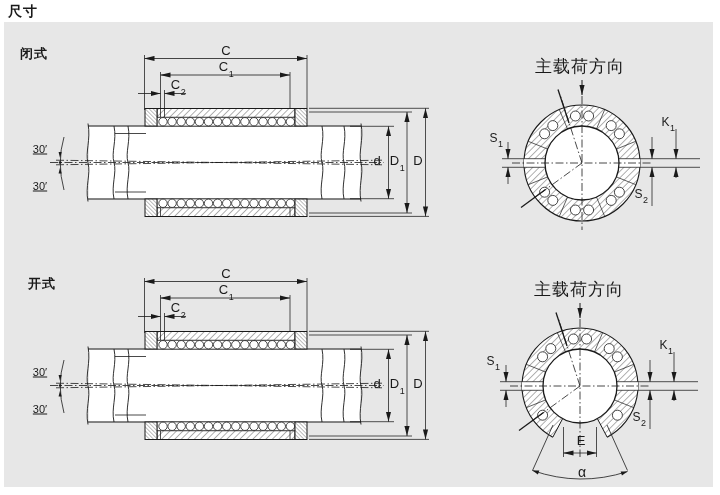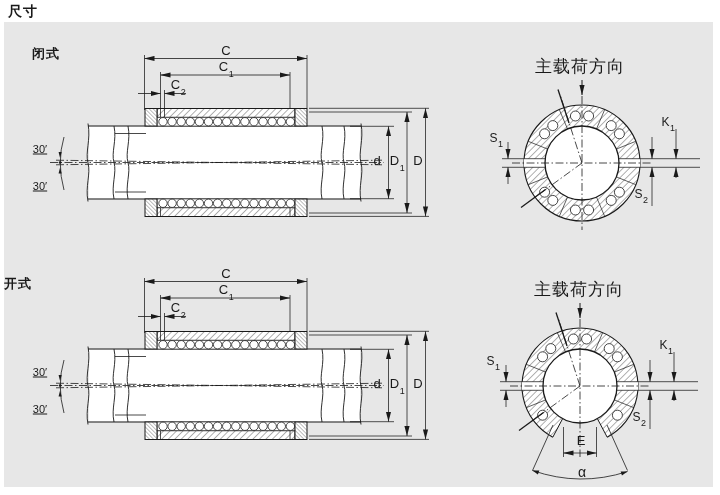--- a/index.html
+++ b/index.html
@@ -243,35 +243,35 @@
         <line x1="-16.5" y1="41" x2="-16.5" y2="71"></line>
         <line x1="16.5" y1="41" x2="16.5" y2="71"></line>
         <line x1="-16.5" y1="67" x2="16.5" y2="67" marker-start="url(#arr)" marker-end="url(#arr)"></line>
       </g>
       <path d="M-47.5,84.5 Q0,101 47.5,85.5" fill="none" stroke="#1a1a1a" stroke-width="0.8"></path>
       <polygon points="-47.5,84.5 -42.1,88.6 -40.7,84.6" fill="#1a1a1a"></polygon>
       <polygon points="47.5,85.5 41.95,89.5 40.65,85.5" fill="#1a1a1a"></polygon>
     </g>
   </svg>
 
-  <div class="sec-label" style="left:32px;top:45px">闭式</div>
+  <div class="sec-label" style="left:20px;top:45px">闭式</div>
   <div class="lbl" style="left:226px;top:52px"><span>C</span><sub></sub></div>
   <div class="lbl" style="left:226px;top:68px"><span>C</span><sub>1</sub></div>
   <div class="lbl" style="left:178px;top:86px"><span>C</span><sub>2</sub></div>
   <div class="lbl" style="left:377px;top:162px"><span>d</span><sub></sub></div>
   <div class="lbl" style="left:397px;top:162px"><span>D</span><sub>1</sub></div>
   <div class="lbl" style="left:418px;top:162px"><span>D</span><sub></sub></div>
   <div class="lbl xs" style="left:40px;top:149px">30′</div>
   <div class="lbl xs" style="left:40px;top:186px">30′</div>
   <div class="lbl cn" style="left:580px;top:66px">主载荷方向</div>
   <div class="lbl sm" style="left:496px;top:140px"><span>S</span><sub>1</sub></div>
   <div class="lbl sm" style="left:668px;top:124px"><span>K</span><sub>1</sub></div>
   <div class="lbl sm" style="left:641px;top:196px"><span>S</span><sub>2</sub></div>
 
-  <div class="sec-label" style="left:4px;top:275px">开式</div>
+  <div class="sec-label" style="left:28px;top:275px">开式</div>
   <div class="lbl" style="left:226px;top:275px"><span>C</span><sub></sub></div>
   <div class="lbl" style="left:226px;top:291px"><span>C</span><sub>1</sub></div>
   <div class="lbl" style="left:178px;top:309px"><span>C</span><sub>2</sub></div>
   <div class="lbl" style="left:377px;top:385px"><span>d</span><sub></sub></div>
   <div class="lbl" style="left:397px;top:385px"><span>D</span><sub>1</sub></div>
   <div class="lbl" style="left:418px;top:385px"><span>D</span><sub></sub></div>
   <div class="lbl xs" style="left:40px;top:372px">30′</div>
   <div class="lbl xs" style="left:40px;top:409px">30′</div>
   <div class="lbl cn" style="left:579px;top:289px">主载荷方向</div>
   <div class="lbl sm" style="left:493px;top:363px"><span>S</span><sub>1</sub></div>

